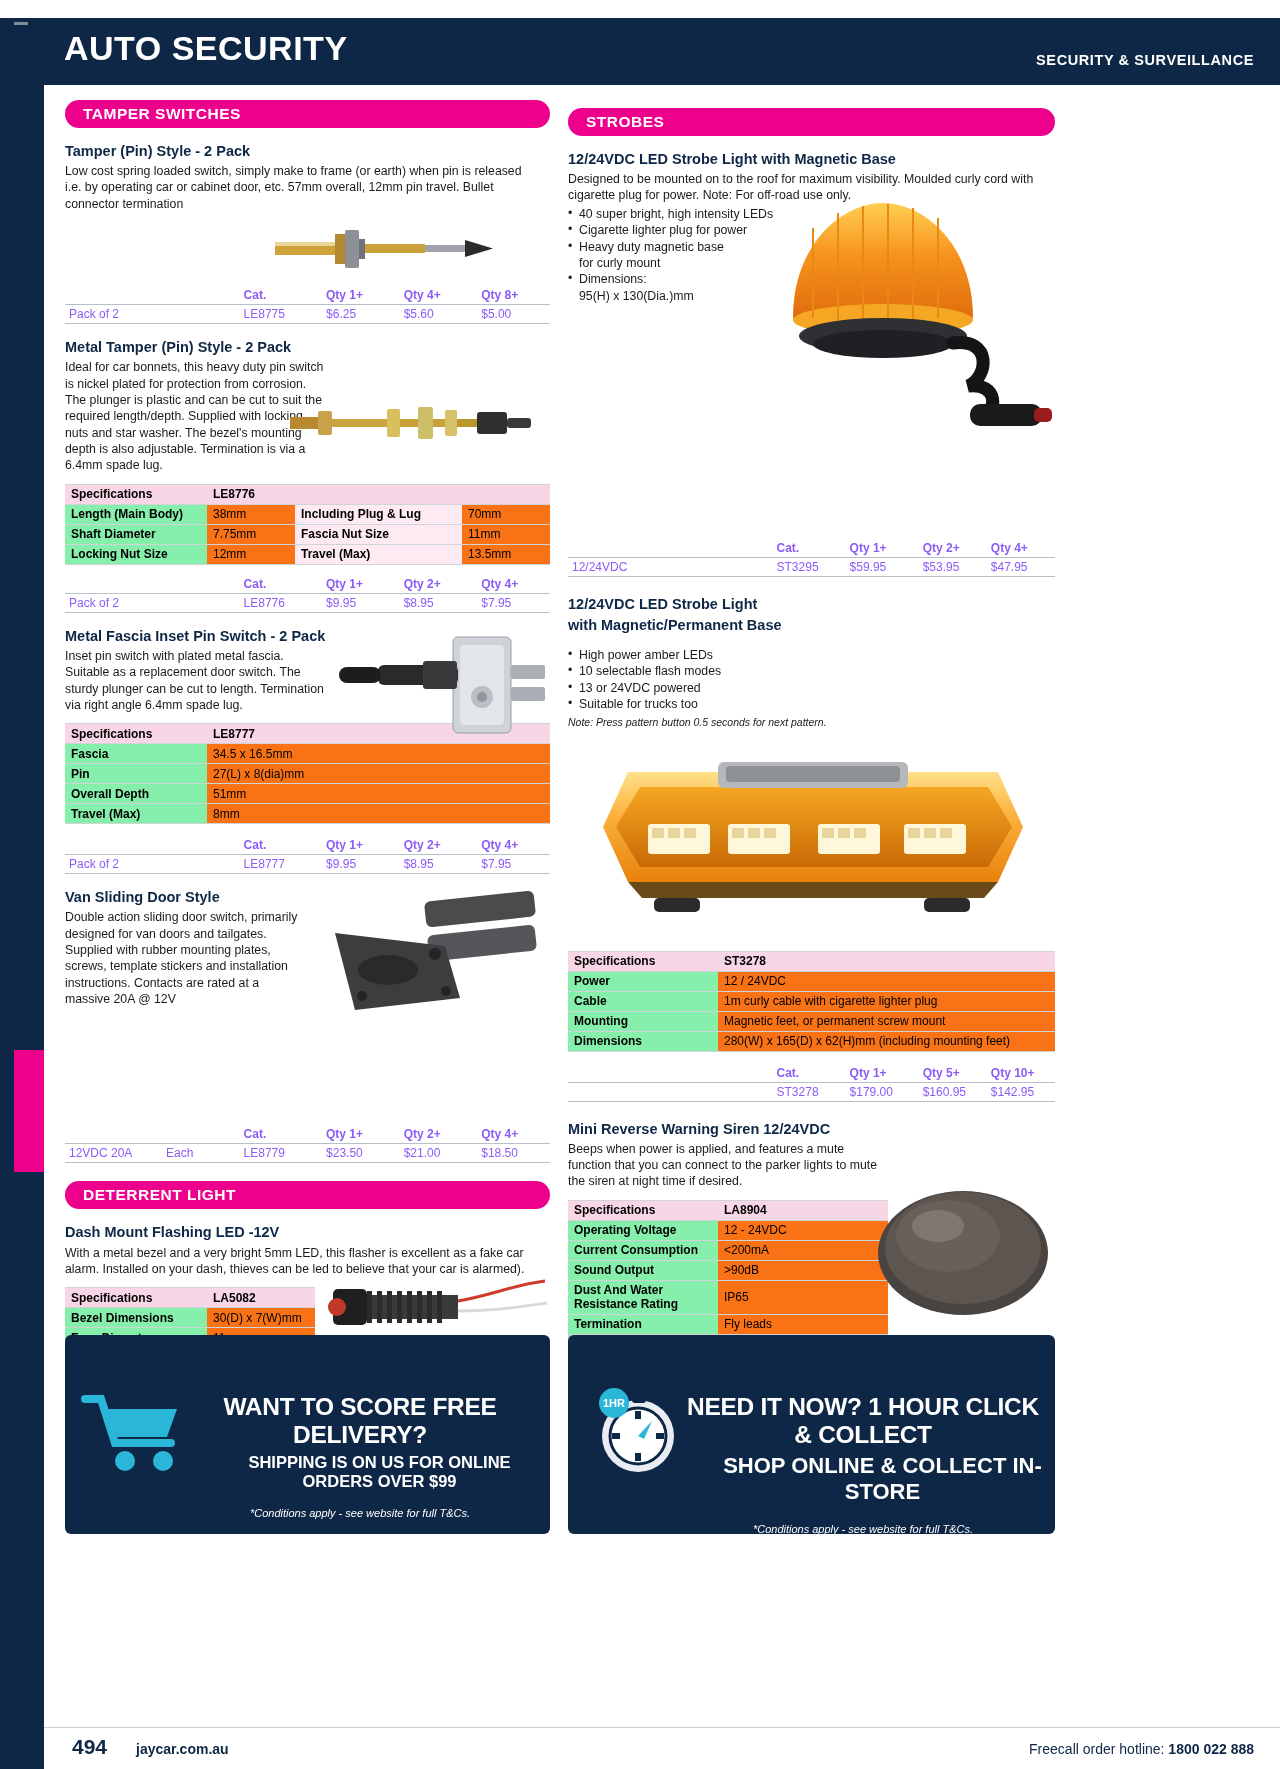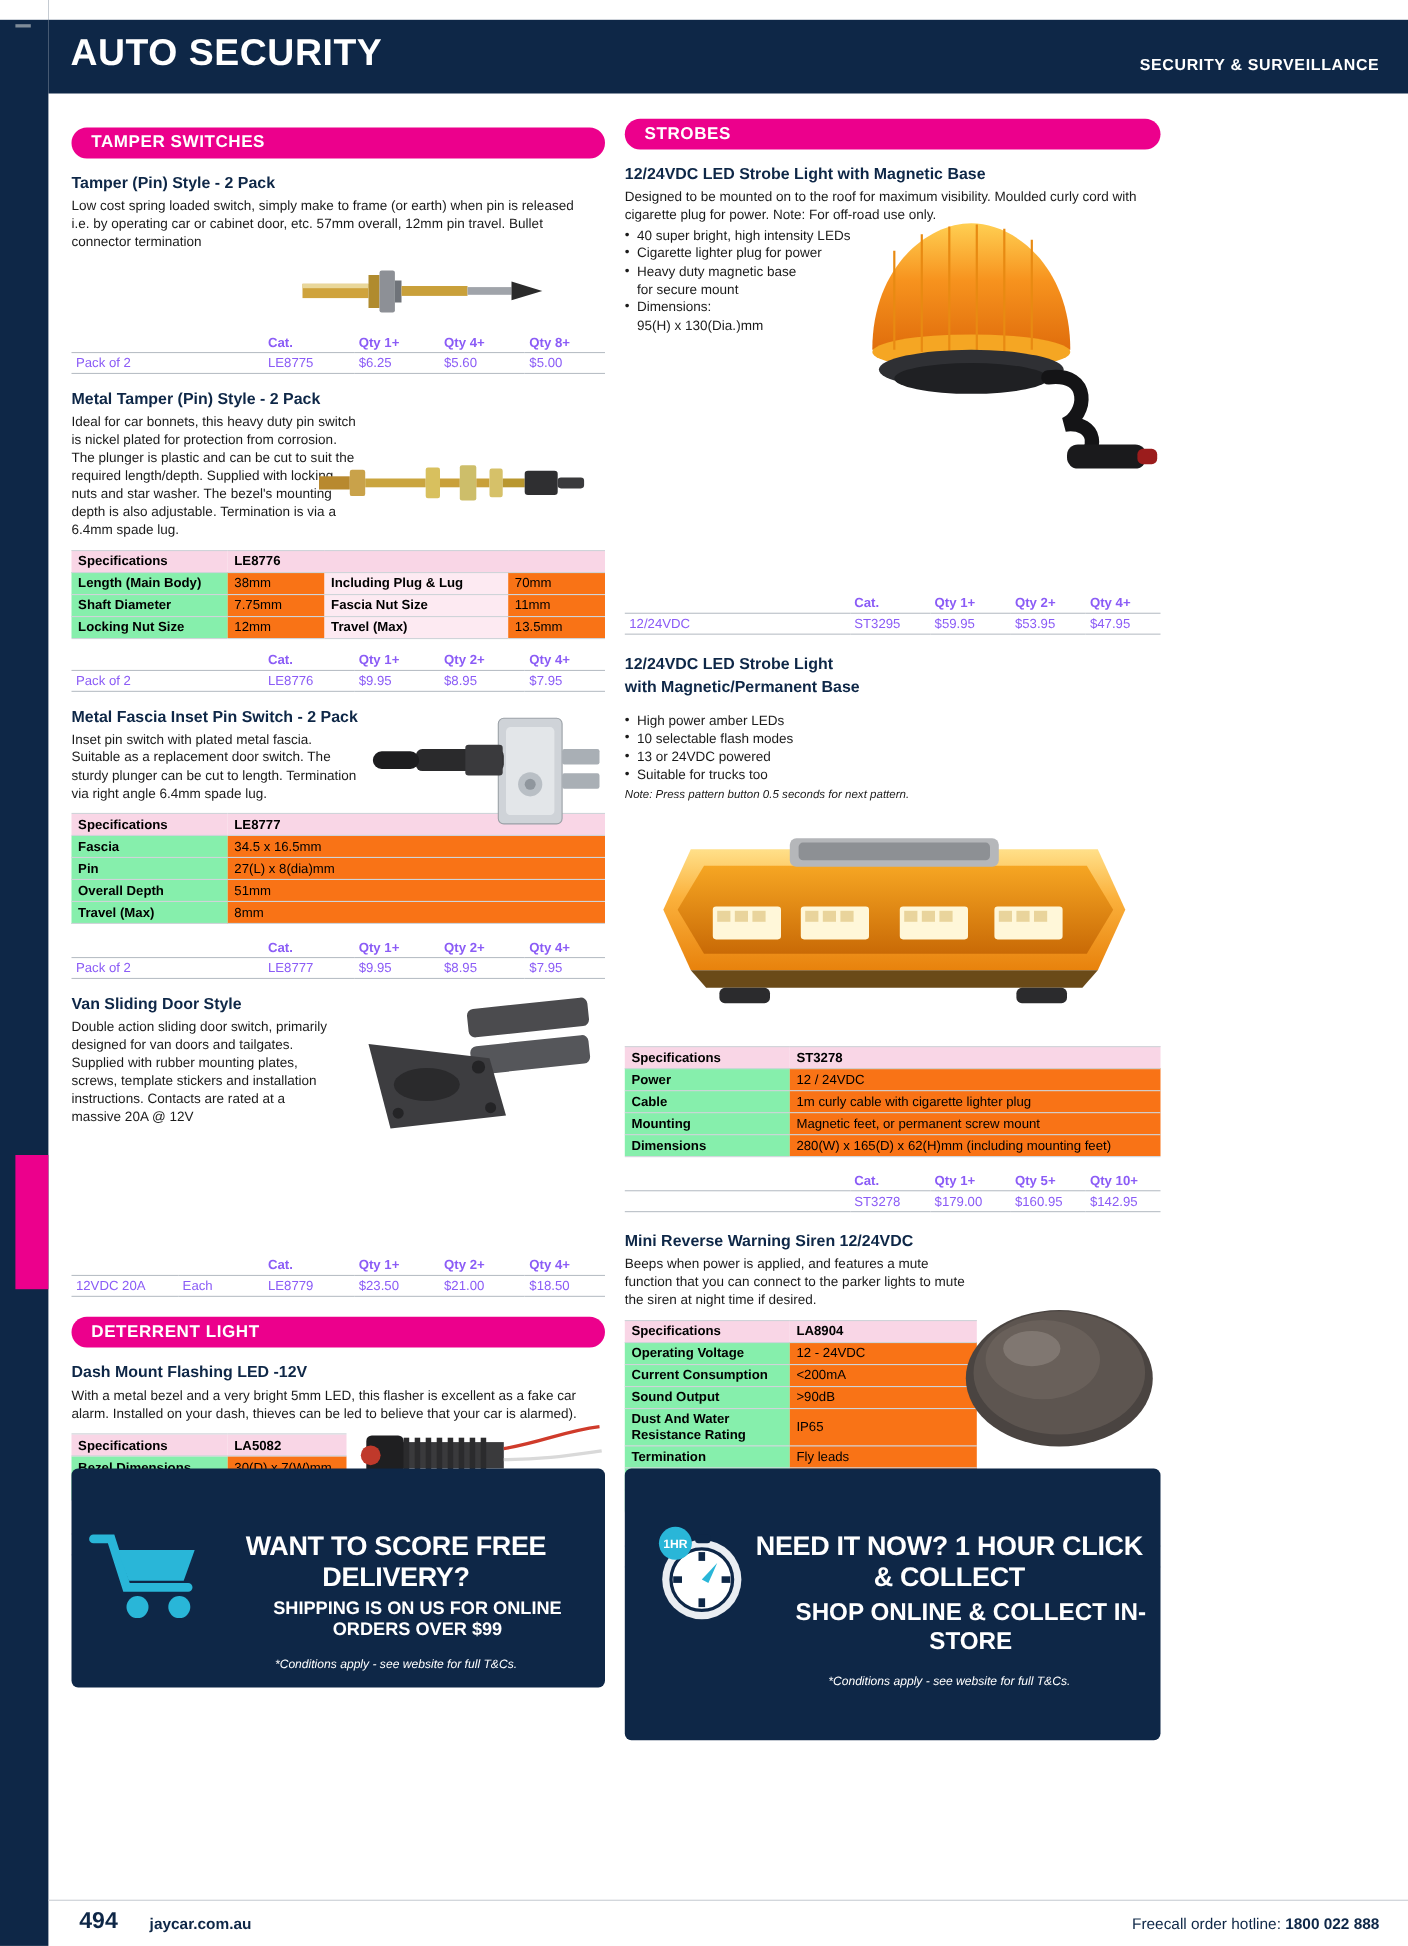--- a/index.html
+++ b/index.html
@@ -42,21 +42,21 @@
   .header h1 {
     position: absolute; left: 20px; top: 11px;
     color: #fff; font-size: 34px; font-weight: bold; letter-spacing: 0.5px;
   }
   .header .cat {
     position: absolute; right: 26px; top: 34px;
     color: #fff; font-size: 14.5px; font-weight: bold; letter-spacing: 0.6px;
   }
 
   
-  .col-left { position: absolute; left: 65px; top: 116px; width: 485px; }
+  .col-left { position: absolute; left: 65px; top: 100px; width: 485px; }
   .col-right { position: absolute; left: 568px; top: 108px; width: 487px; }
 
   .section-bar {
     height: 28px; border-radius: 14px;
     background: linear-gradient(to bottom, #ec008c 0%, #ec008c 100%);
     display: flex; align-items: center;
     color: #fff; font-weight: bold; font-size: 15.5px; letter-spacing: 0.5px;
     padding-left: 18px;
     margin-bottom: 14px;
   }
@@ -99,21 +99,21 @@
 
   
   .imgbox { position: relative; }
 
   
   .promo {
     position: absolute; background: #0e2747; border-radius: 6px;
     color: #fff; overflow: hidden;
   }
   .promo-1 { left: 65px; top: 1335px; width: 485px; height: 199px; }
-  .promo-2 { left: 568px; top: 1335px; width: 487px; height: 247px; }
+  .promo-2 { left: 568px; top: 1335px; width: 487px; height: 199px; }
   .promo .ttl { font-size: 24.5px; font-weight: bold; letter-spacing: -0.3px; }
   .promo .sub { font-size: 16.5px; font-weight: bold; margin-left: 39px; }
   .promo .fine { font-size: 11px; font-style: italic; }
 
   
   .footer-num { position: absolute; left: 72px; top: 1735px; font-size: 21px; font-weight: bold; color: #0e2747; }
   .footer-site { position: absolute; left: 136px; top: 1741px; font-size: 14px; font-weight: bold; color: #0e2747; }
   .footer-right { position: absolute; right: 26px; top: 1741px; font-size: 14px; color: #0e2747; }
   .footer-right b { font-weight: bold; }
   .footer-rule { position: absolute; left: 44px; top: 1727px; width: 1236px; height: 1px; background: #c9ced4; }
@@ -429,21 +429,21 @@
       <span>STROBES</span>
     </div>
 
     <div style="position:relative">
       <h2 class="prod">12/24VDC LED Strobe Light with Magnetic Base</h2>
       <p class="desc" style="width:480px">Designed to be mounted on to the roof for maximum visibility. Moulded curly cord with cigarette plug for power. Note: For off-road use only.</p>
       <ul class="bullets" style="width:250px; margin-top:2px">
         <li>40 super bright, high intensity LEDs</li>
         <li>Cigarette lighter plug for power</li>
         <li>Heavy duty magnetic base</li>
-        <li class="nob">for secure mount</li>
+        <li class="nob">for curly mount</li>
         <li>Dimensions:</li>
         <li class="nob">95(H) x 130(Dia.)mm</li>
       </ul>
       <div class="imgbox" style="position:absolute; left:170px; top:18px;">
         <svg width="320" height="290" viewBox="0 0 320 290">
           <defs>
             <linearGradient id="amber" x1="0" y1="0" x2="0" y2="1">
               <stop offset="0%" stop-color="#ffcf52"></stop>
               <stop offset="45%" stop-color="#f7931e"></stop>
               <stop offset="100%" stop-color="#e06d0c"></stop>

